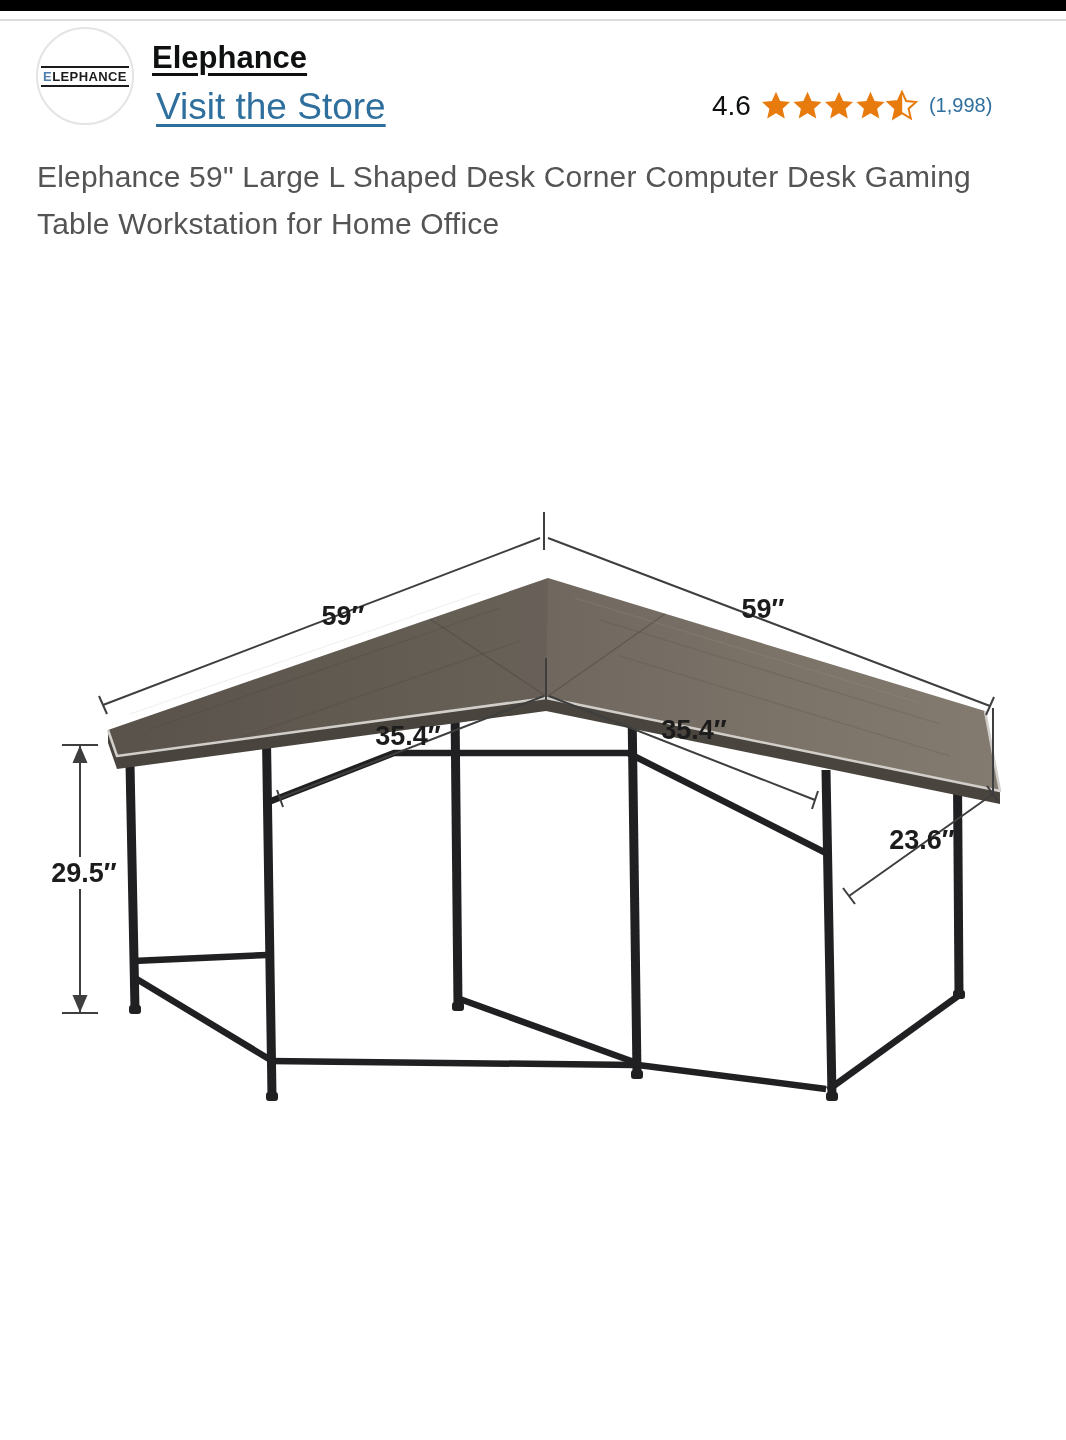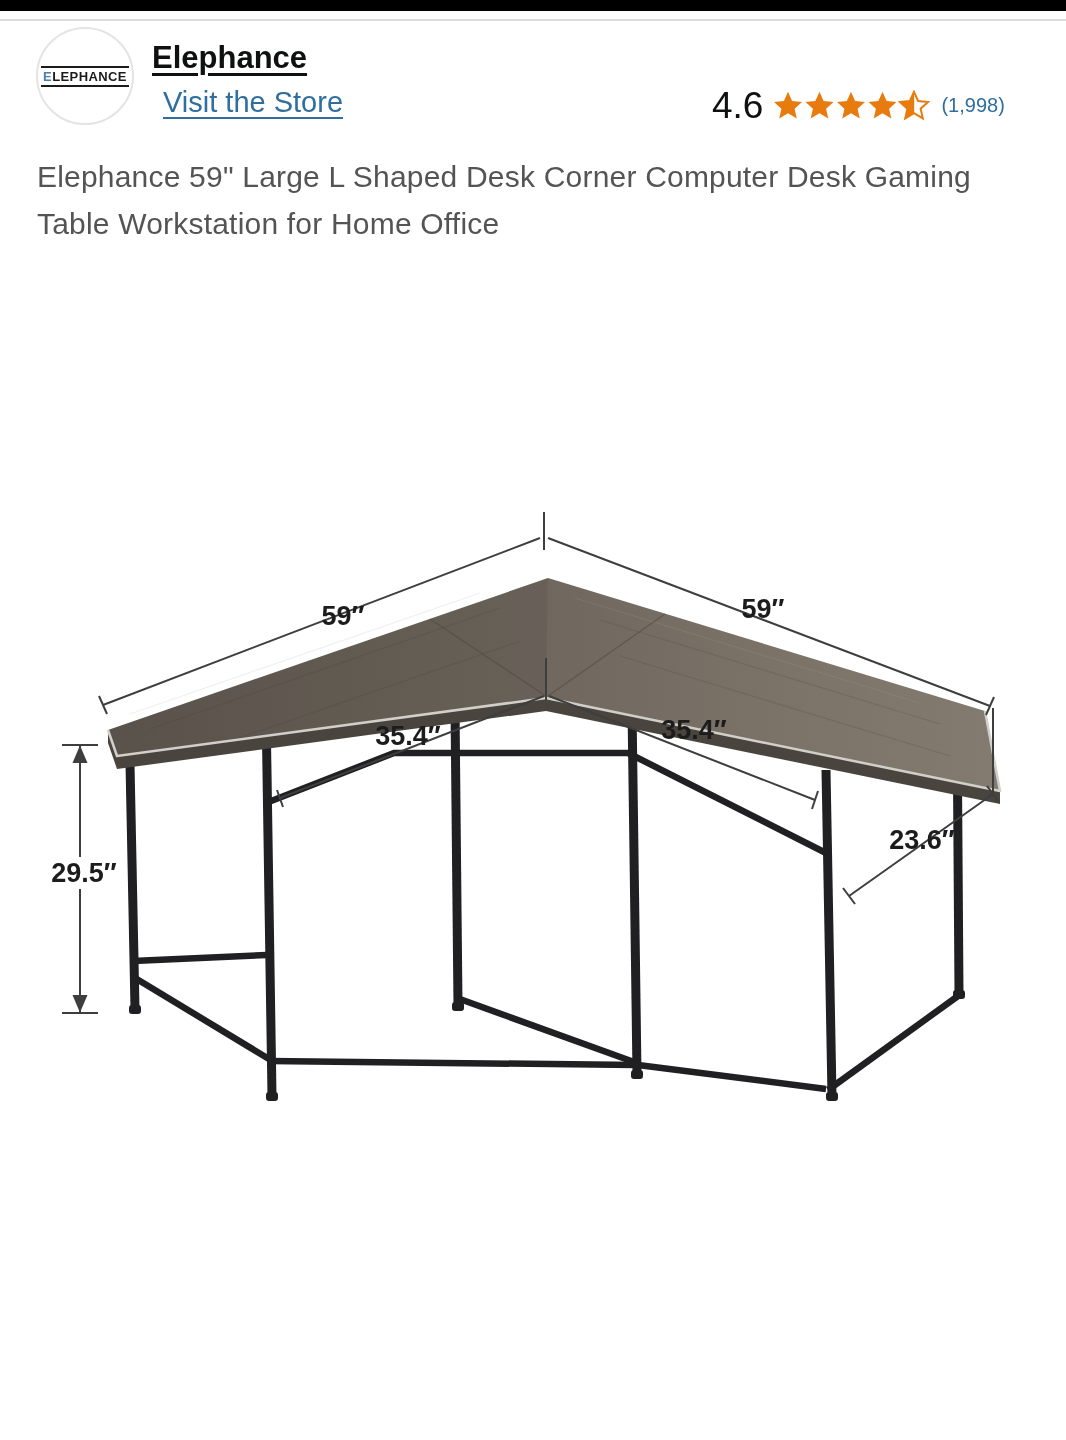--- a/index.html
+++ b/index.html
@@ -19,27 +19,27 @@
   .logo-text{
     font-size:13px;font-weight:bold;letter-spacing:.4px;color:#1b1b1b;
     border-top:2px solid #1b1b1b;border-bottom:2px solid #1b1b1b;padding:1px 2px;white-space:nowrap;
   }
   .logo-text .logo-first{color:#4e7cab;}
   .brand-name{
     position:absolute;left:152px;top:40px;font-size:31px;font-weight:bold;color:#0f1111;
     text-decoration:underline;text-underline-offset:5px;
   }
   .store-link{
-    position:absolute;left:163px;top:86px;font-size:29px;color:var(--t-brand_link_blue);
+    position:absolute;left:156px;top:86px;font-size:37px;color:var(--t-brand_link_blue);
     text-decoration:underline;text-underline-offset:5px;cursor:pointer;
   }
   .rating-row{
     position:absolute;left:712px;top:90px;display:flex;align-items:center;gap:10px;
   }
-  .rating-score{font-size:37px;color:#0f1111;line-height:31px;}
+  .rating-score{font-size:28px;color:#0f1111;line-height:31px;}
   .rating-count{font-size:20px;color:var(--t-brand_link_blue);line-height:31px;cursor:pointer;}
   .stars{display:block;cursor:pointer;}
 
   .product-title{
     position:absolute;left:37px;top:153px;width:940px;
     font-size:30px;line-height:47px;color:var(--t-title_gray);letter-spacing:.2px;
   }
 
   .figure-wrap{position:absolute;left:0;top:308px;width:870px;height:1140px;text-decoration:underline;}
 

